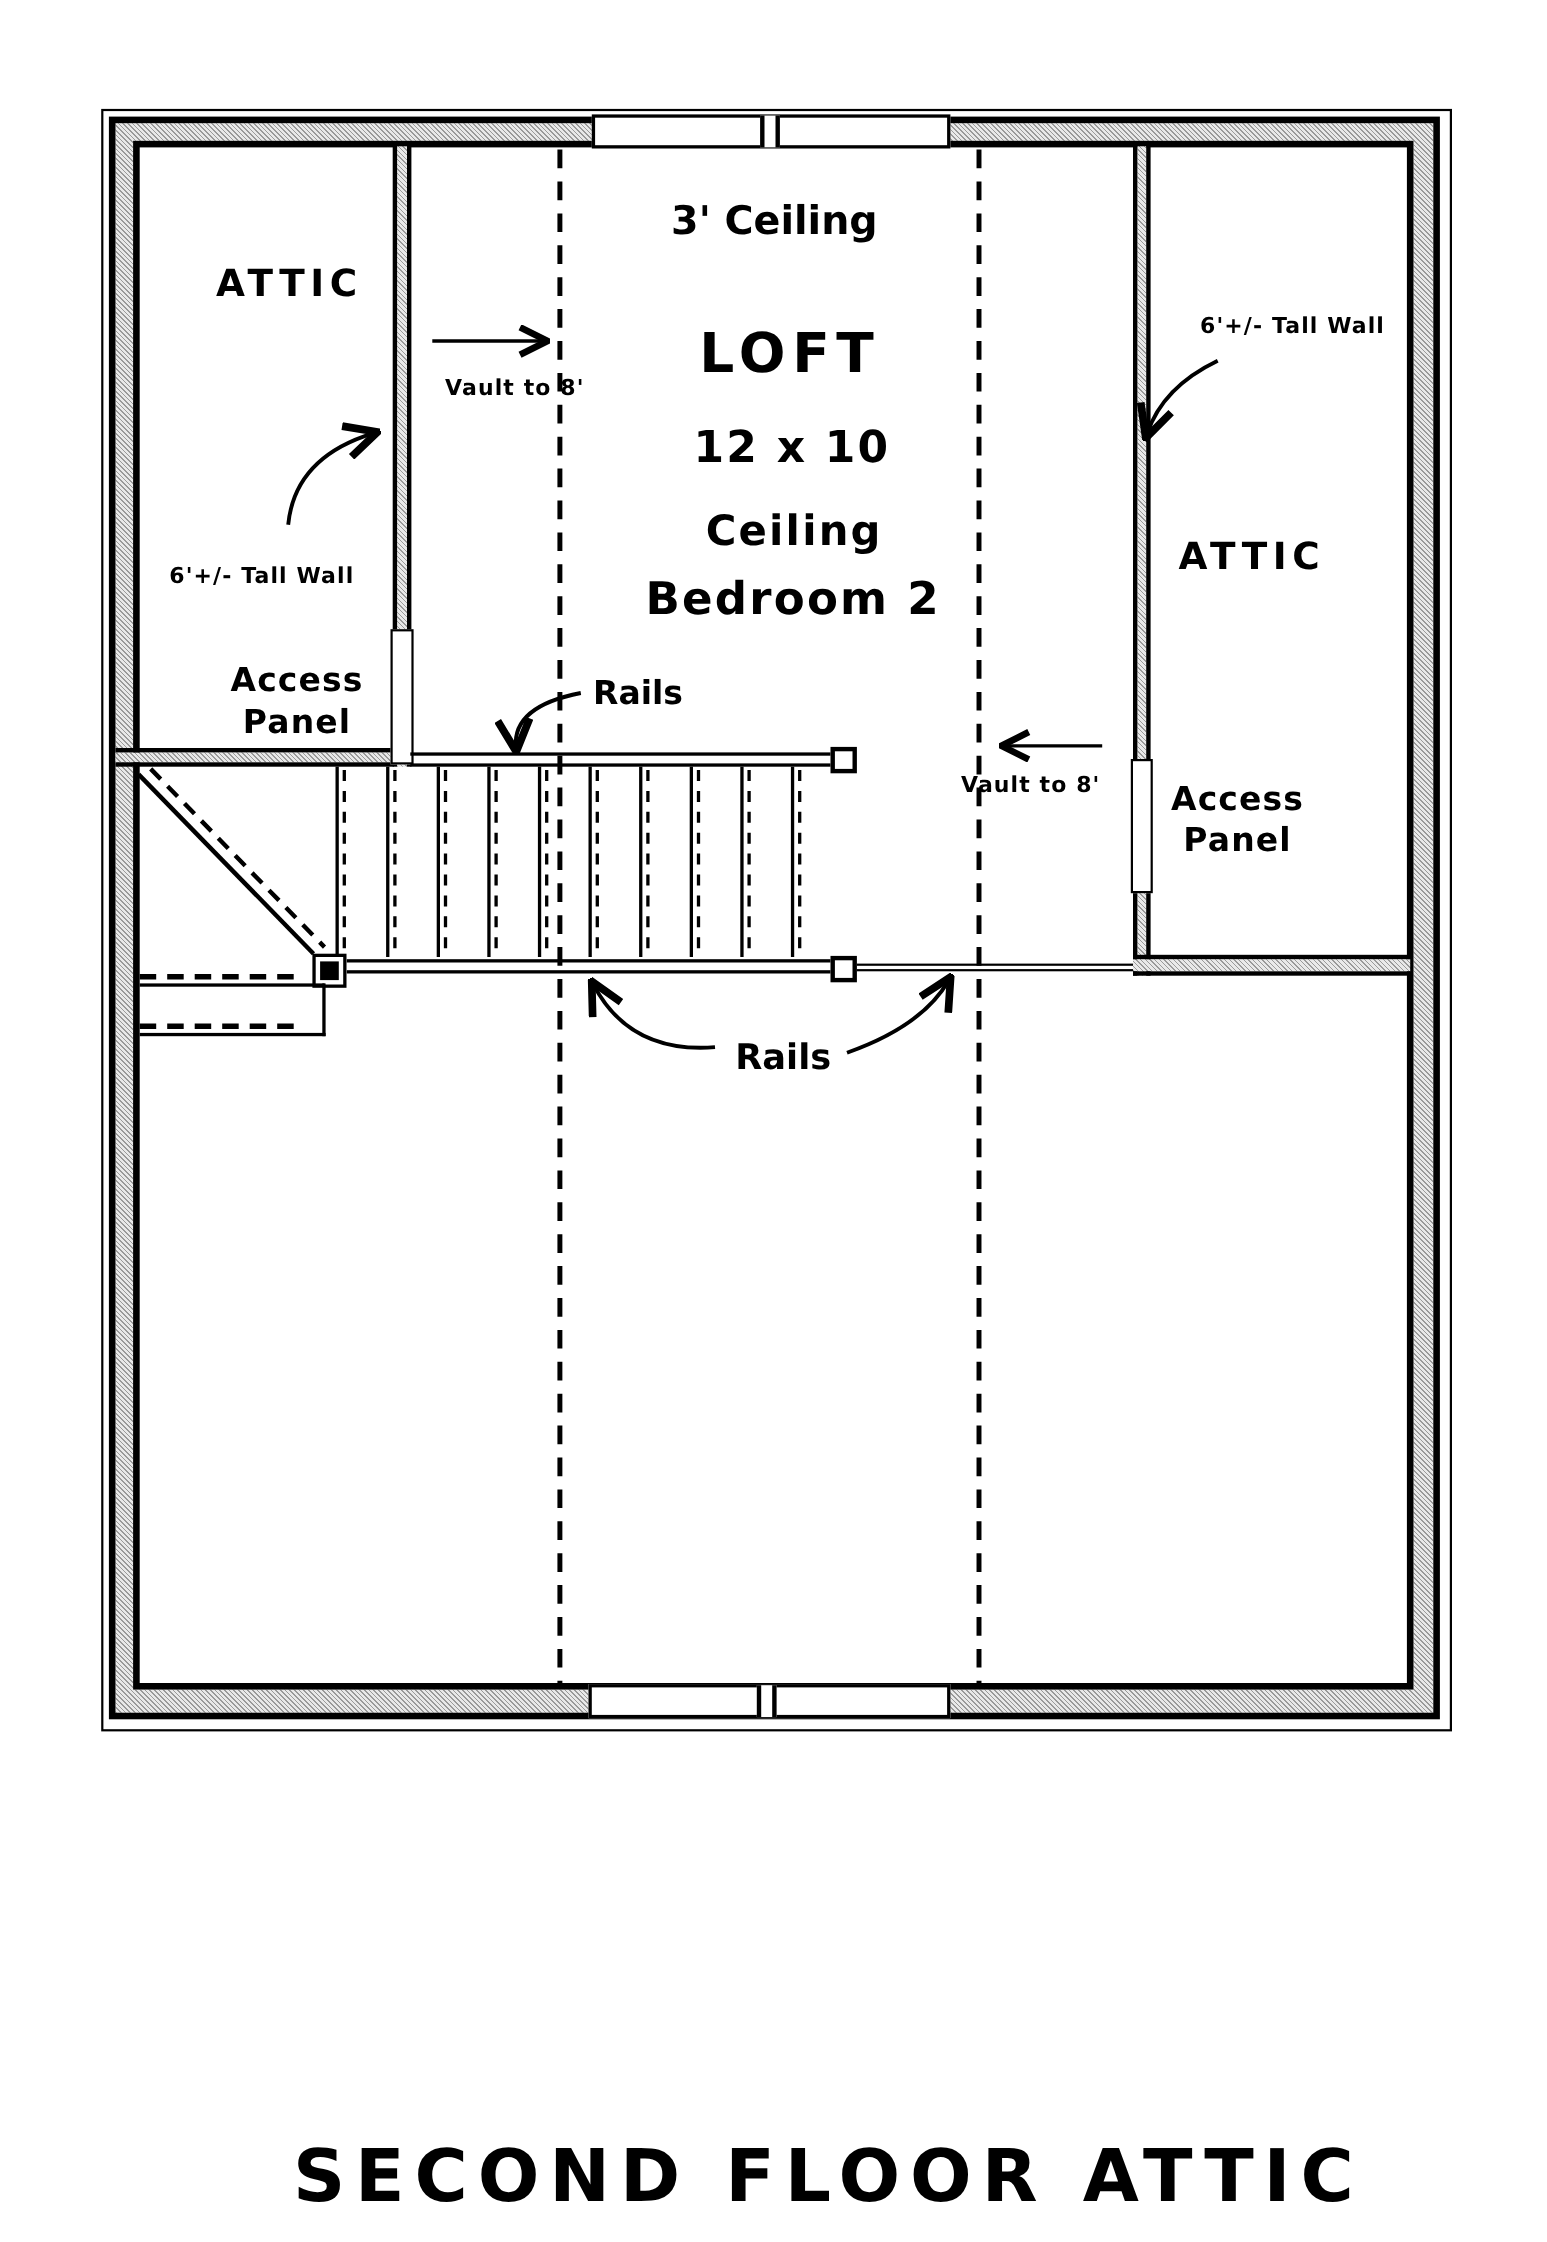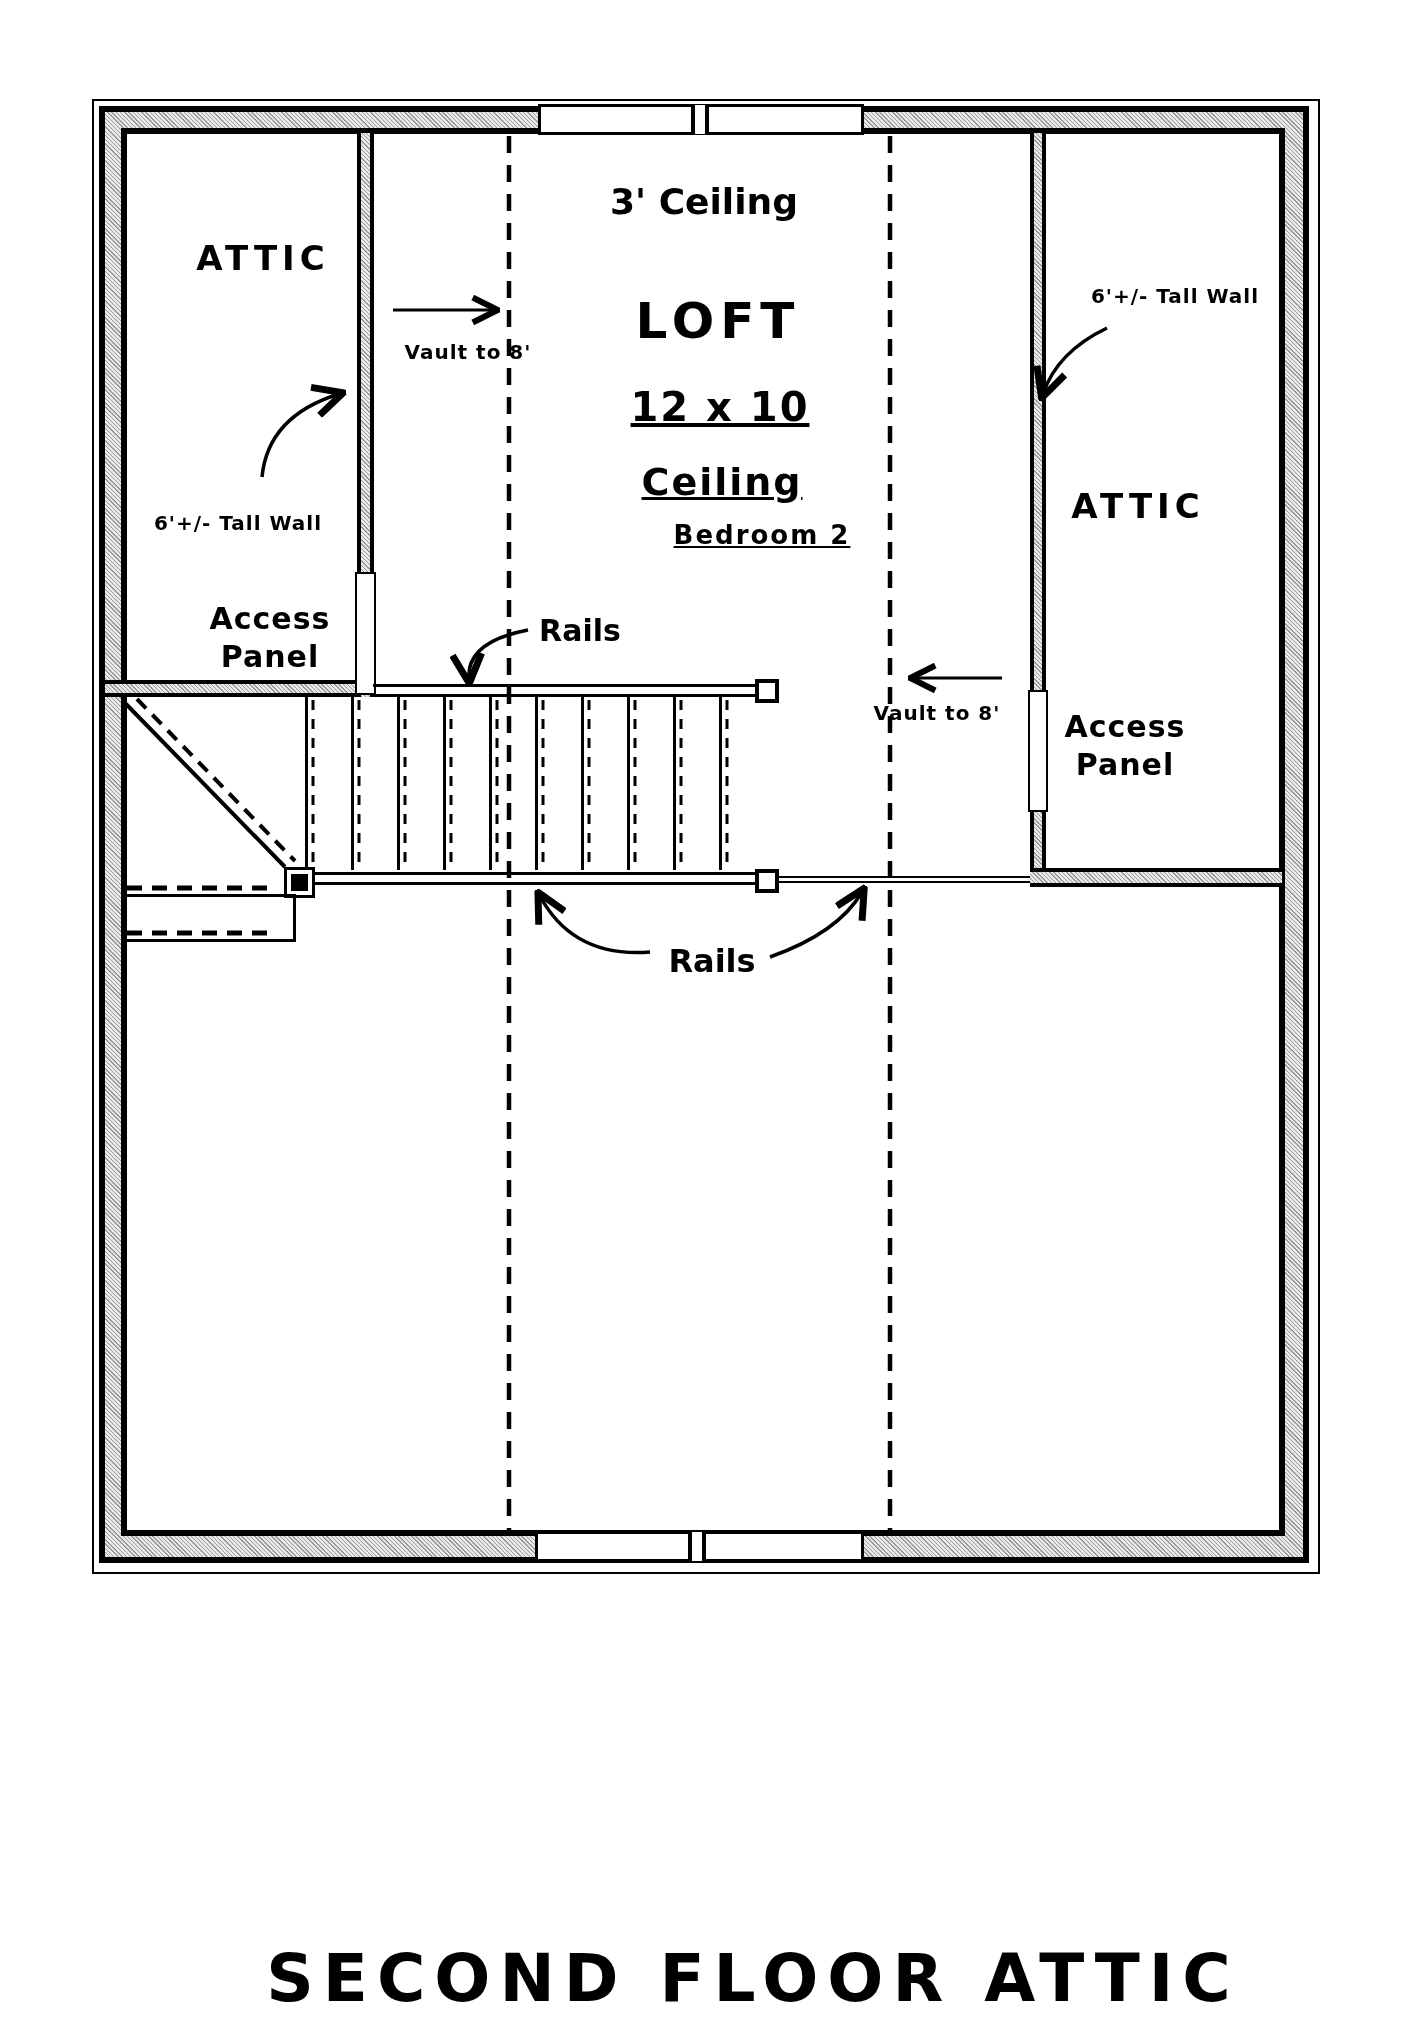--- a/index.html
+++ b/index.html
@@ -22,21 +22,21 @@
   .iwall-h{border-top:4px solid #000;border-bottom:4px solid #000;box-sizing:border-box;}
   .opening{background:#fff;border:2px solid #000;box-sizing:border-box;}
   
   .railline{background:#000;}
   .post{background:#fff;border:4px solid #000;box-sizing:border-box;}
   .tread{background:#000;width:3px;top:697px;height:173px;}
   
   .lbl{position:absolute;transform:translateX(-50%);white-space:nowrap;font-weight:bold;color:#000;text-align:center;}
   .t-room{font-size:34px;letter-spacing:5px;}
   .t-big{font-size:50px;letter-spacing:6px;}
-  .t-med{font-size:40px;letter-spacing:2px;text-decoration:underline;}
+  .t-med{font-size:40px;letter-spacing:2px;}
   .t-note{font-size:20px;letter-spacing:1px;text-align:center;}
   .t-note2{font-size:30px;letter-spacing:1px;line-height:1.28;}
   .t-open{font-size:38px;letter-spacing:2px;}
   #main-title{font-size:66px;letter-spacing:9px;font-weight:bold;}
   svg{position:absolute;left:0;top:0;pointer-events:none;}
 </style>
 </head>
 <body>
 
 <div id="page">
@@ -116,21 +116,21 @@
     <path d="M770,957 Q838,933 862,892" stroke="#000" stroke-width="3.5" fill="none" marker-end="url(#ah)"></path>
   </svg>
 
   <div class="lbl t-room" style="left:263px;top:238px;">ATTIC</div>
   <div class="lbl t-room" style="left:1138px;top:486px;">ATTIC</div>
 
   <div class="lbl" style="left:704px;top:181px;font-size:36px;">3' Ceiling</div>
   <div class="lbl t-big" style="left:718px;top:292px;">LOFT</div>
   <div class="lbl t-med" style="left:720px;top:384px;">12 x 10</div>
   <div class="lbl t-med" style="left:722px;top:460px;font-size:38px;">Ceiling</div>
-  <div class="lbl t-med" style="left:762px;top:520px;font-size:26px;">Bedroom 2</div>
+  <div class="lbl t-med" style="left:721px;top:520px;font-size:41px;">Bedroom 2</div>
 
   <div class="lbl t-note" style="left:238px;top:511px;">6'+/- Tall Wall</div>
   <div class="lbl t-note" style="left:1175px;top:284px;">6'+/- Tall Wall</div>
 
   <div class="lbl t-note2" style="left:270px;top:600px;">
     <span>Access</span><br>
     <span>Panel</span>
   </div>
   <div class="lbl t-note2" style="left:1125px;top:708px;">
     <span>Access</span><br>

